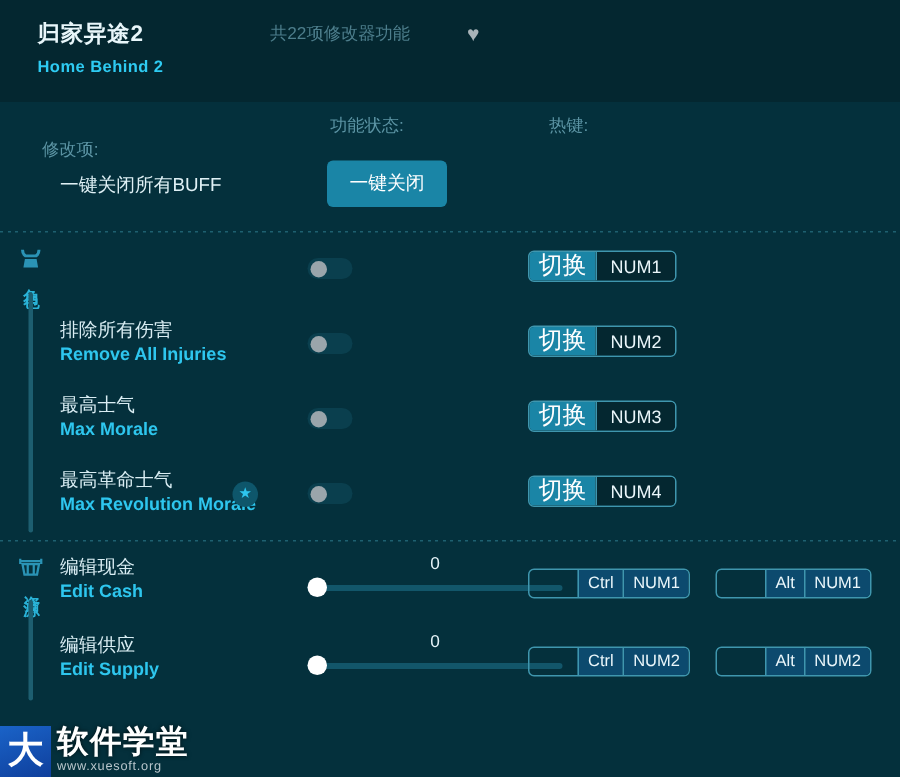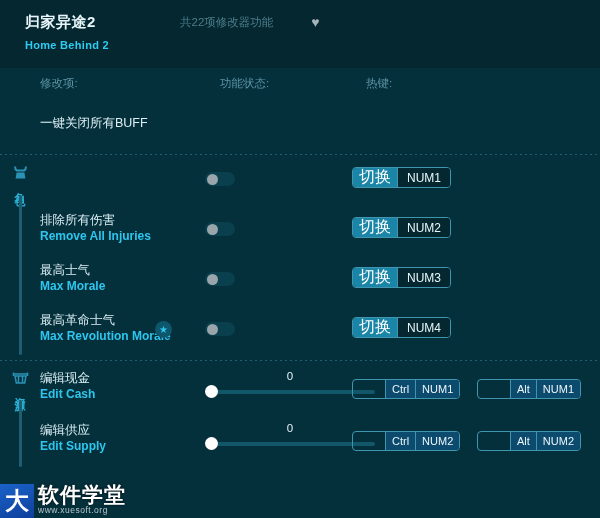--- a/index.html
+++ b/index.html
@@ -54,21 +54,21 @@
     width: 9px; height: 9px; border-radius: 50%;
     border: 2.2px solid #1a7d9c; background: transparent;
   }
   .steam-txt { font-size: 13px; font-weight: bold; color: #ffffff; }
 
   
   .col-head { position: relative; height: 26px; margin-top: 8px; }
   .col-head span {
     position: absolute; font-size: 11.5px; color: #5b93a3;
   }
-  .ch-1 { left: 40px; }
+  .ch-1 { left: 28px; margin-top: 16px; }
   .ch-2 { left: 220px; }
   .ch-3 { left: 366px; }
 
   
   .buff-row { position: relative; height: 52px; }
   .buff-label {
     position: absolute; left: 40px; top: 13px;
     font-size: 12.5px; color: #dff0f5;
   }
   .buff-btn {
@@ -219,20 +219,21 @@
 
 
   <div class="col-head">
     <span class="ch-1">修改项:</span>
     <span class="ch-2">功能状态:</span>
     <span class="ch-3">热键:</span>
   </div>
 
   <div class="buff-row">
     <div class="buff-label">一键关闭所有BUFF</div>
+    <button class="buff-btn">一键关闭</button>
   </div>
 
   <div class="divider"></div>
 
   <div class="group" style="height:205px">
     <div class="group-rail" style="height:190px">
       <span class="rail-icon">
         <svg width="17" height="15" viewBox="0 0 17 15">
             <path d="M2 1.5 Q2 5 4.5 6.5 L12.5 6.5 Q15 5 15 1.5 L13 1.5 Q13 3.8 11.5 4.6 L5.5 4.6 Q4 3.8 4 1.5 Z M4.6 7.6 L12.4 7.6 L13.4 13.4 L3.6 13.4 Z" fill="#2a93b5"></path>
           </svg>

